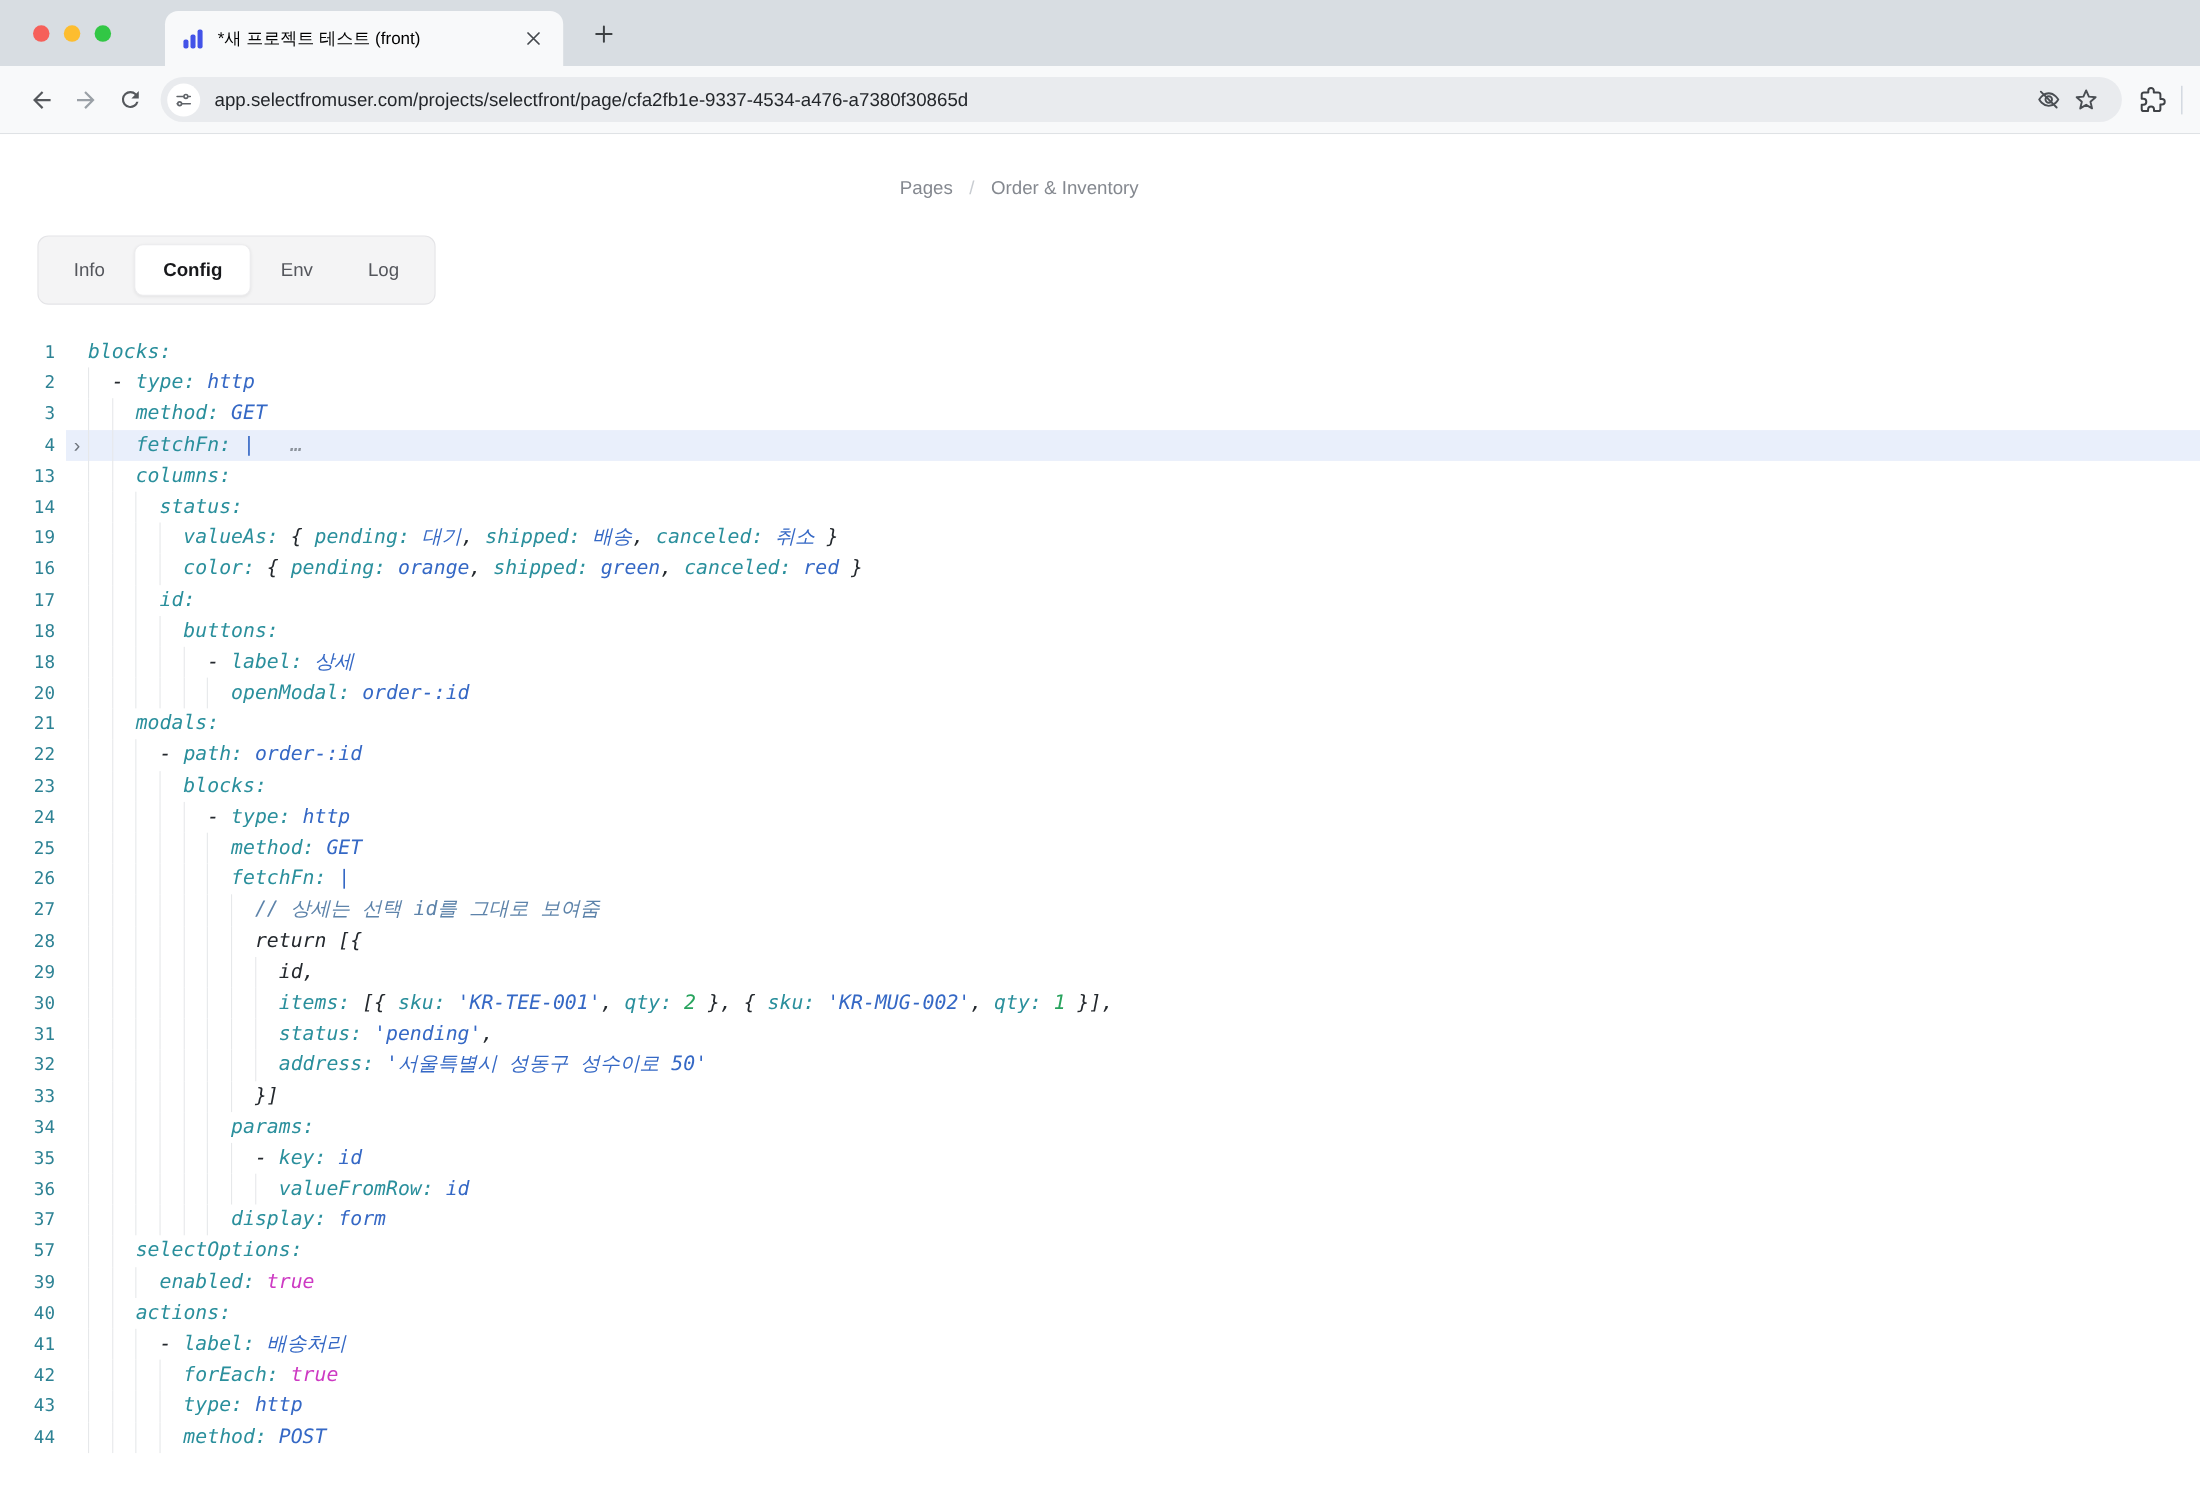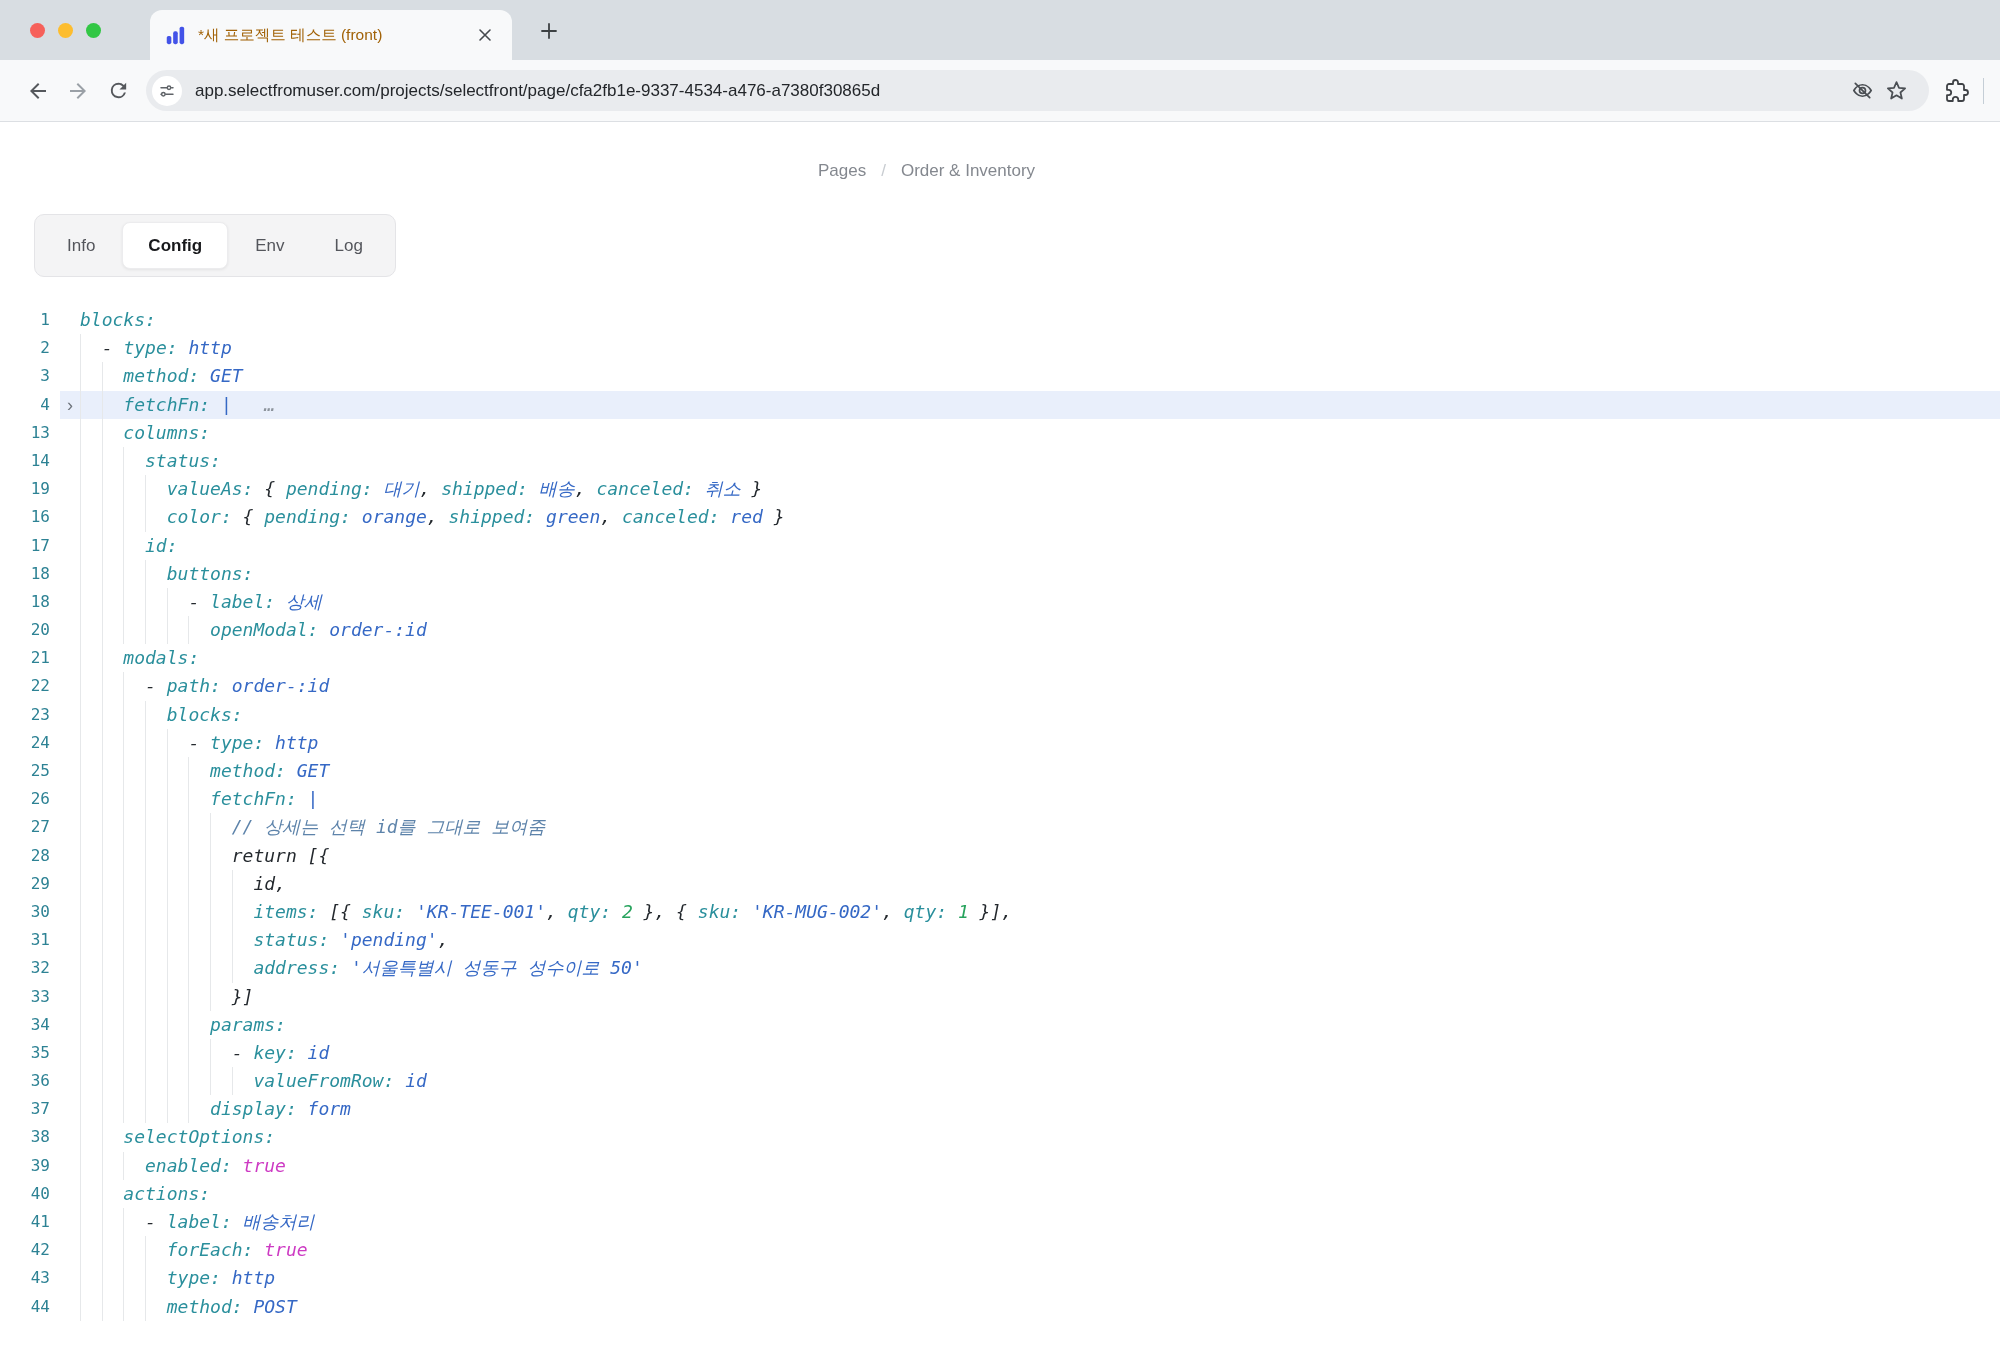--- a/index.html
+++ b/index.html
@@ -6,21 +6,21 @@
   html,body { margin:0; padding:0; }
   body { width:2000px; height:1369px; overflow:hidden; font-family:"Liberation Sans", sans-serif; background:#fff; }
   .window { width:2000px; height:1369px; display:flex; flex-direction:column; }
 
   
   .tabstrip { flex:0 0 60px; background:#d8dde2; position:relative; display:flex; align-items:center; }
   .traffic { display:flex; gap:13px; margin-left:30px; }
   .light { width:15px; height:15px; border-radius:50%; }
   .tab { position:absolute; left:150px; top:10px; width:362px; height:50px; background:#f8f9fa; border-radius:12px 12px 0 0; display:flex; align-items:center; padding:0 14px; }
   .favicon { width:22px; height:22px; flex:0 0 22px; }
-  .tab-title { font-size:15.5px; color:#a16207; margin-left:12px; flex:1; white-space:nowrap; overflow:hidden; }
+  .tab-title { font-size:15.5px; color:#000000; margin-left:12px; flex:1; white-space:nowrap; overflow:hidden; }
   .tab-close { width:26px; height:26px; border-radius:50%; display:flex; align-items:center; justify-content:center; color:#45494e; }
   .newtab { position:absolute; left:535px; top:17px; width:28px; height:28px; display:flex; align-items:center; justify-content:center; color:#3c4043; }
 
   .browser-toolbar { flex:0 0 62px; background:#f8f9fa; border-bottom:1px solid #dcdfe3; display:flex; align-items:center; padding:0 16px 0 18px; }
   .nav-ic { width:40px; height:40px; border-radius:50%; display:flex; align-items:center; justify-content:center; }
   .url-pill { flex:1; height:41px; background:#e9ebee; border-radius:21px; display:flex; align-items:center; margin:0 10px 0 8px; padding:0 16px 0 6px; min-width:0; }
   .tune-circle { width:30px; height:30px; border-radius:50%; background:#fff; display:flex; align-items:center; justify-content:center; flex:0 0 30px; }
   .url-text { font-size:17px; color:#23262a; margin-left:13px; white-space:nowrap; overflow:hidden; }
   .pill-spacer { flex:1; }
   .pill-ic { width:34px; height:34px; display:flex; align-items:center; justify-content:center; }
@@ -370,21 +370,21 @@
               </div>
             </div>
             <div class="cl">
               <div class="gutter">37</div>
               <div class="rest">
                 <div class="foldcol"></div>
                 <div class="codeline"><span class="guide" style="left: 0ch;"></span><span class="guide" style="left: 2ch;"></span><span class="guide" style="left: 4ch;"></span><span class="guide" style="left: 6ch;"></span><span class="guide" style="left: 8ch;"></span><span class="guide" style="left: 10ch;"></span>            <span class="tk-k">display:</span><span class="tk-p"> </span><span class="tk-v">form</span></div>
               </div>
             </div>
             <div class="cl">
-              <div class="gutter">38</div>
+              <div class="gutter">57</div>
               <div class="rest">
                 <div class="foldcol"></div>
                 <div class="codeline"><span class="guide" style="left: 0ch;"></span><span class="guide" style="left: 2ch;"></span>    <span class="tk-k">selectOptions:</span></div>
               </div>
             </div>
             <div class="cl">
               <div class="gutter">39</div>
               <div class="rest">
                 <div class="foldcol"></div>
                 <div class="codeline"><span class="guide" style="left: 0ch;"></span><span class="guide" style="left: 2ch;"></span><span class="guide" style="left: 4ch;"></span>      <span class="tk-k">enabled:</span><span class="tk-p"> </span><span class="tk-b">true</span></div>

